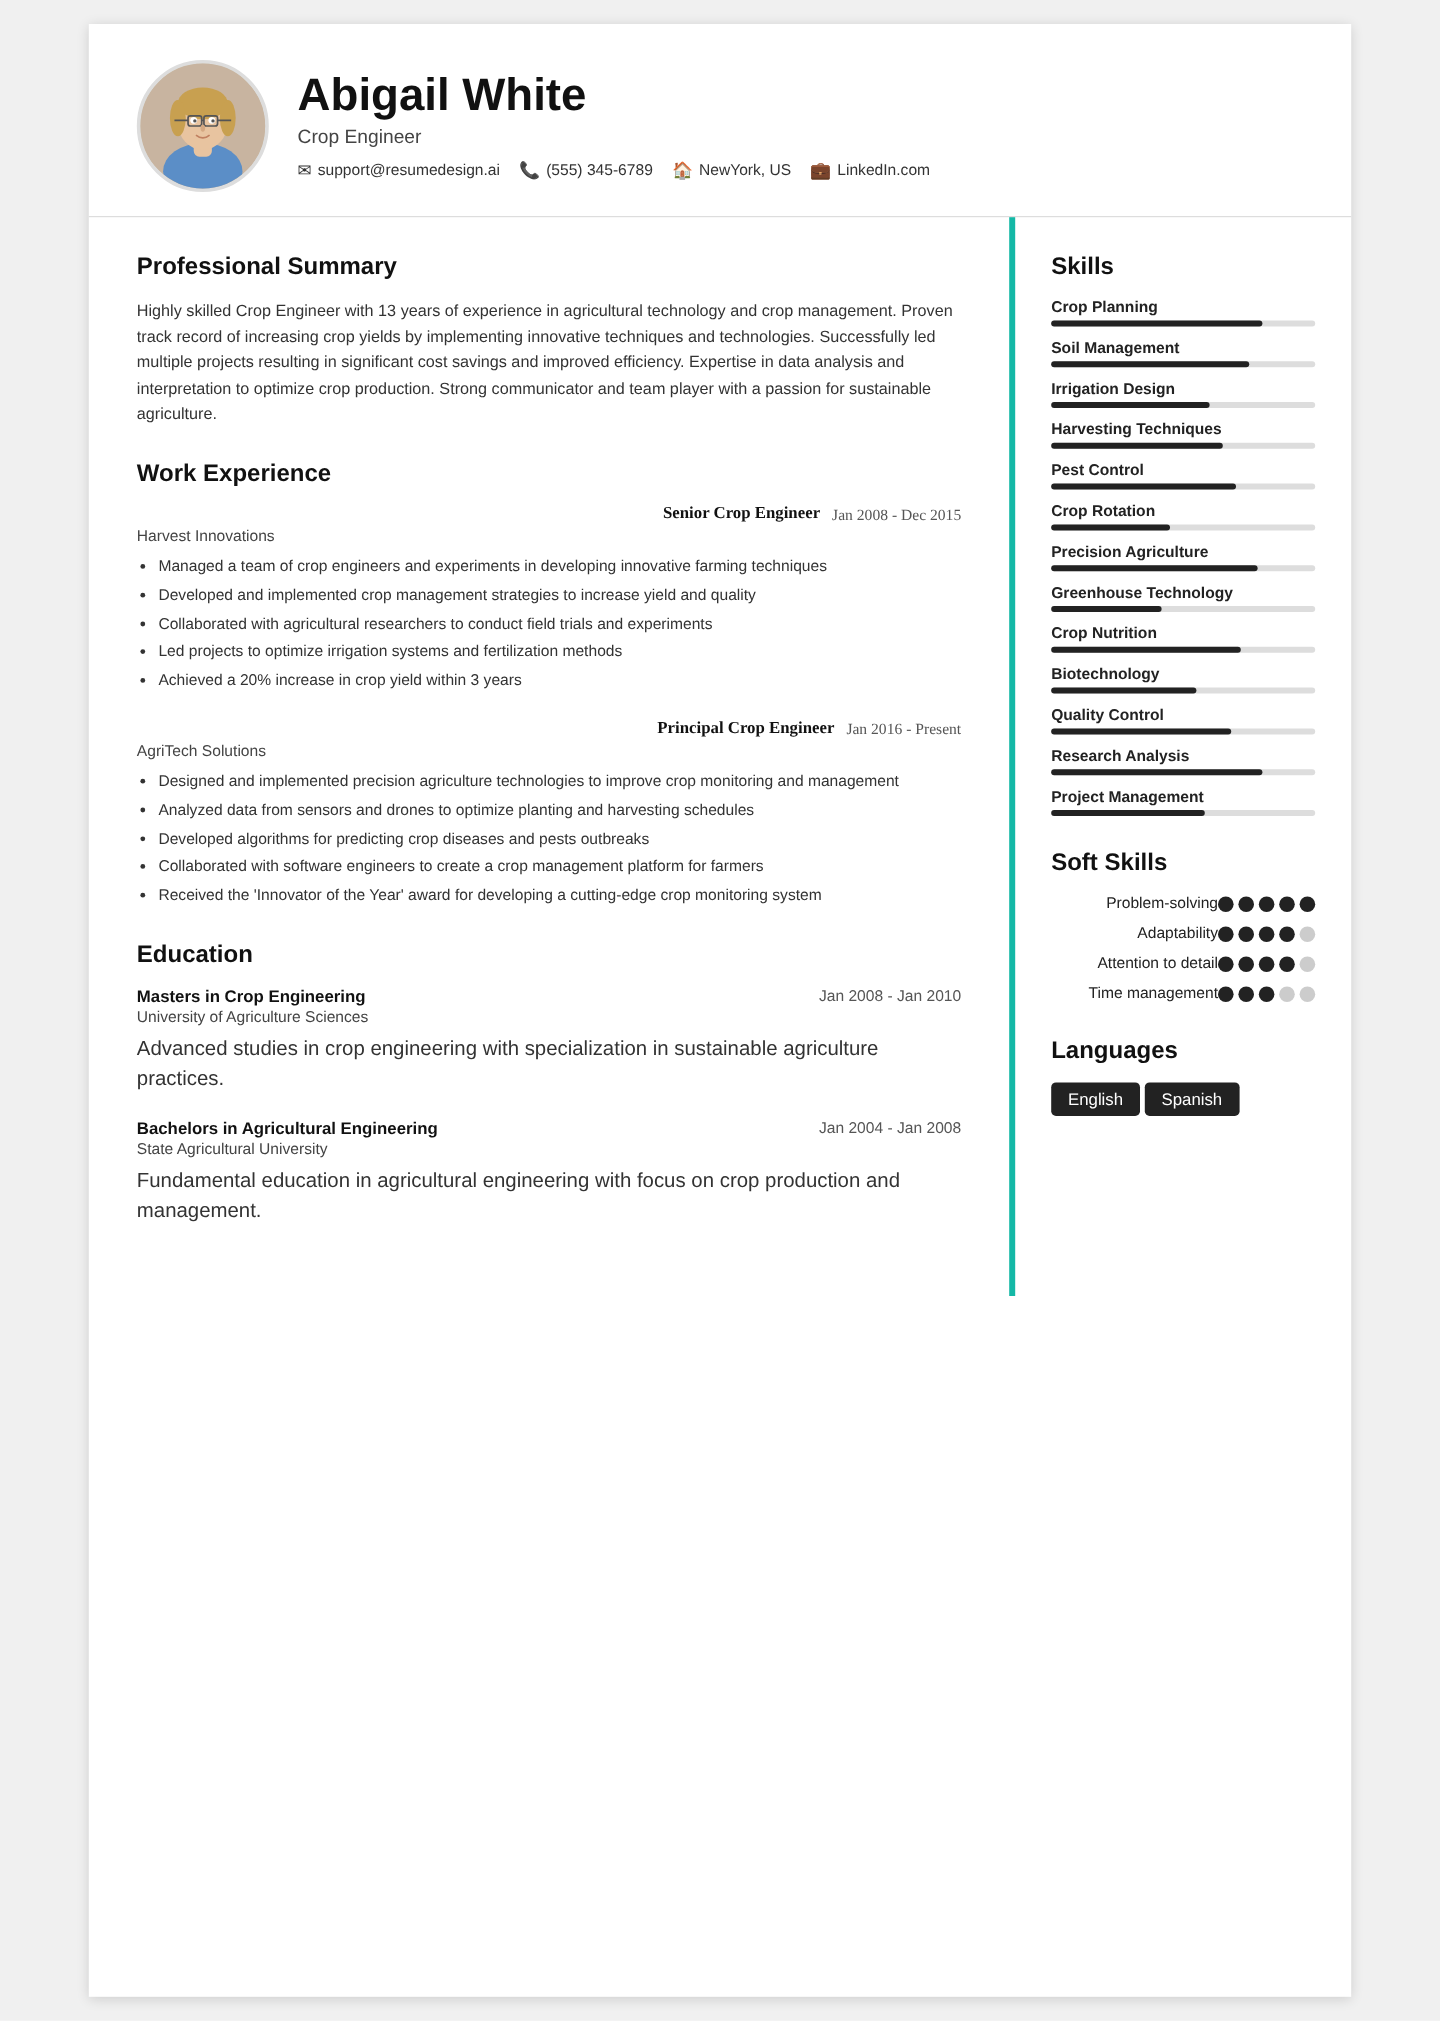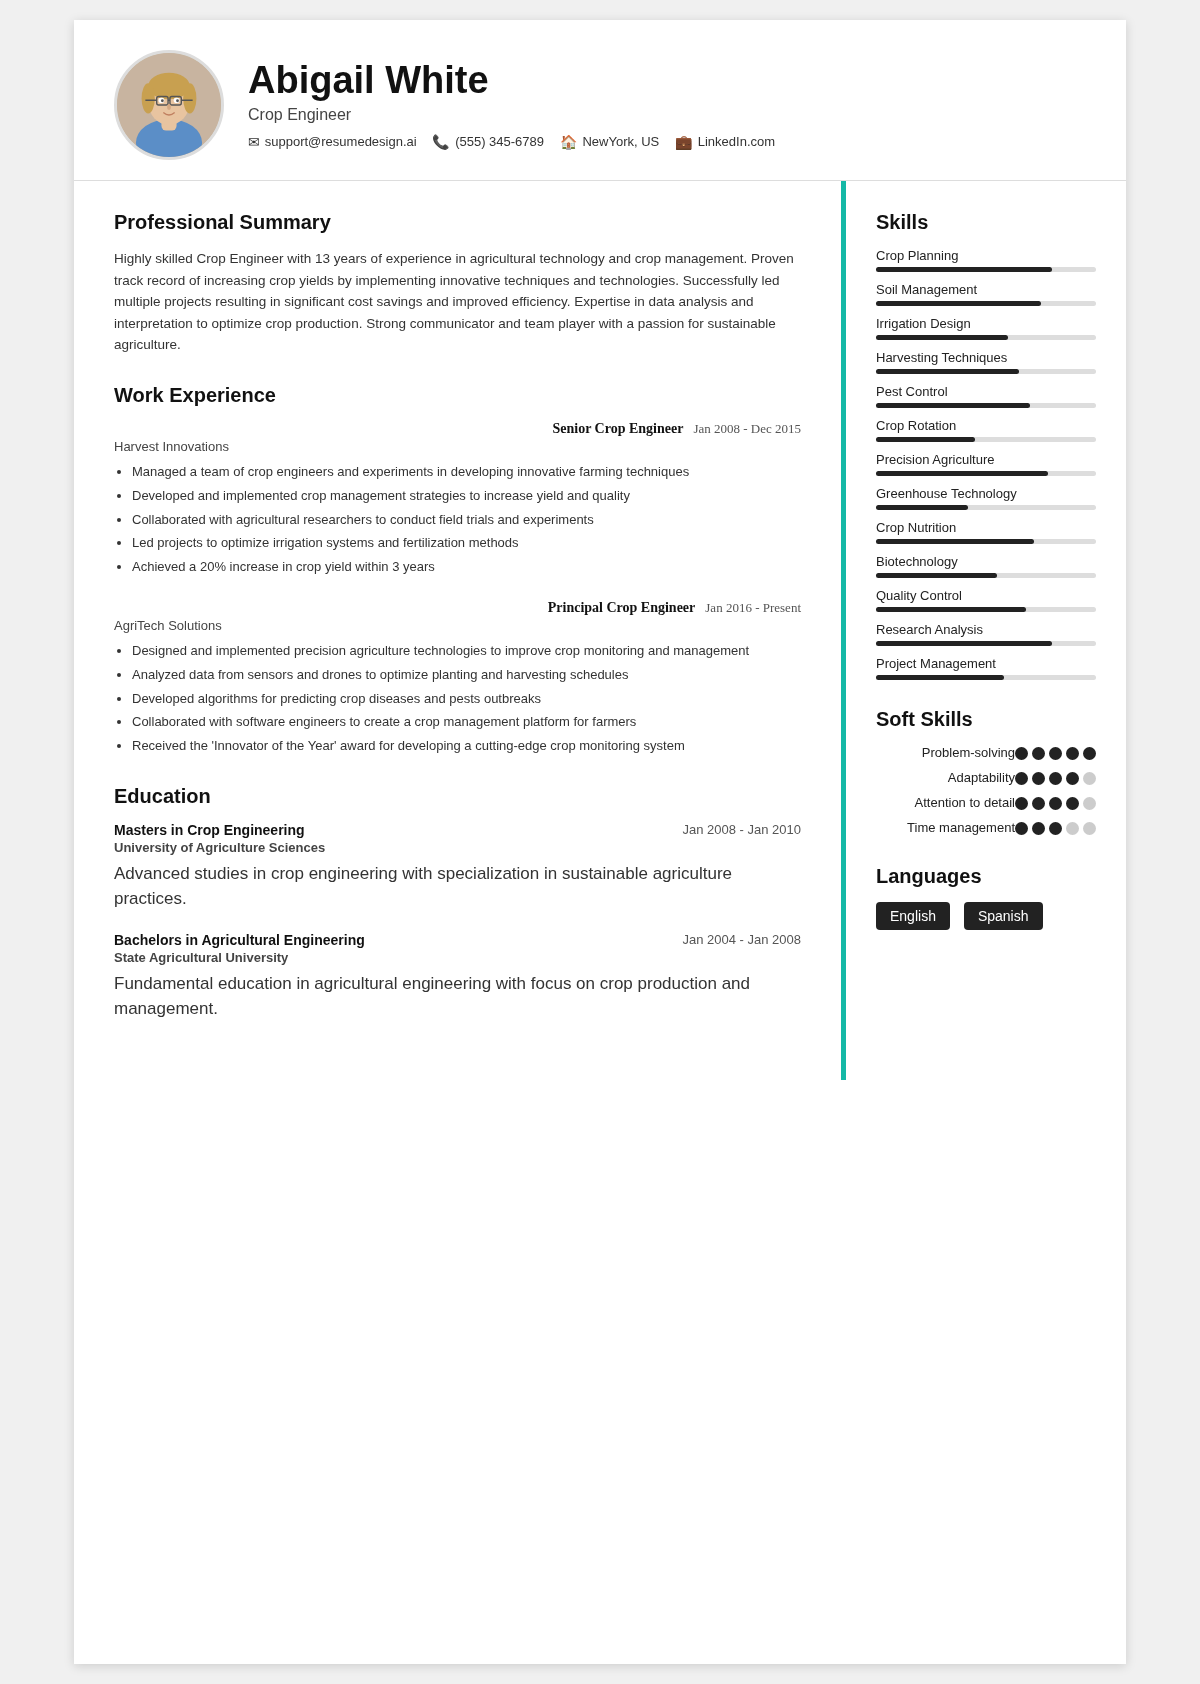--- a/index.html
+++ b/index.html
@@ -149,34 +149,34 @@
     .edu-dates {
       font-size: 13px;
       color: #555;
       white-space: nowrap;
       margin-left: 10px;
     }
     .edu-school {
       font-size: 13px;
       color: #444;
       margin-bottom: 6px;
-      font-weight: bold;
     }
     .edu-desc {
       font-size: 17px;
       color: #333;
       line-height: 1.5;
     }
     .edu-block { margin-bottom: 20px; }
     
     .skill-item { margin-bottom: 10px; }
     .skill-name {
       font-size: 13px;
       color: #222;
       margin-bottom: 4px;
+      font-weight: bold;
     }
     .skill-bar-container {
       height: 5px;
       background: #ddd;
       border-radius: 3px;
       width: 100%;
       position: relative;
     }
     .skill-bar-fill {
       height: 5px;
@@ -203,21 +203,21 @@
     .dot {
       width: 13px;
       height: 13px;
       border-radius: 50%;
     }
     .dot-filled { background: #222; }
     .dot-empty { background: #ccc; }
     
     .lang-badges {
       display: flex;
-      gap: 14px;
+      gap: 4px;
       flex-wrap: wrap;
       text-align: center;
     }
     .lang-badge {
       background: #222;
       color: #fff;
       border-radius: 4px;
       padding: 6px 14px;
       font-size: 14px;
       font-weight: 500;

